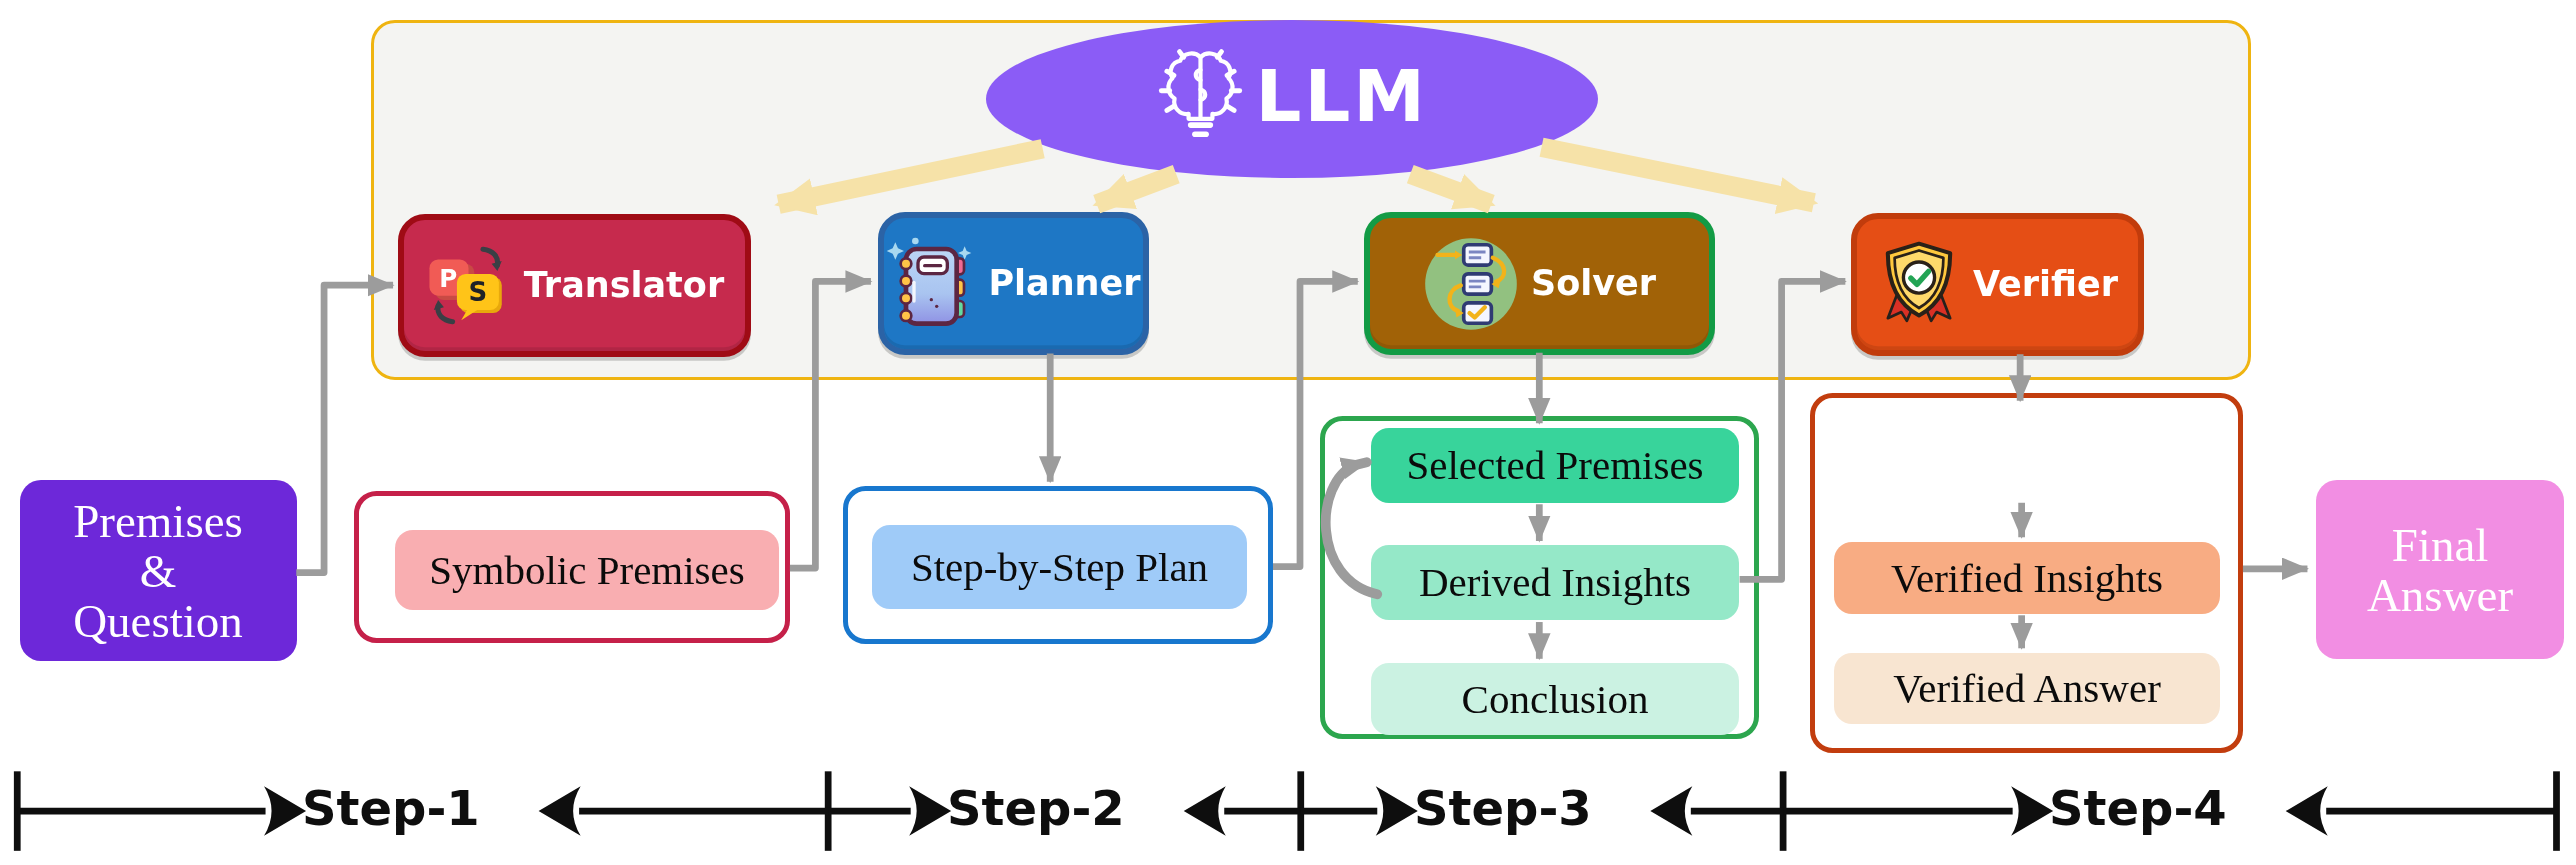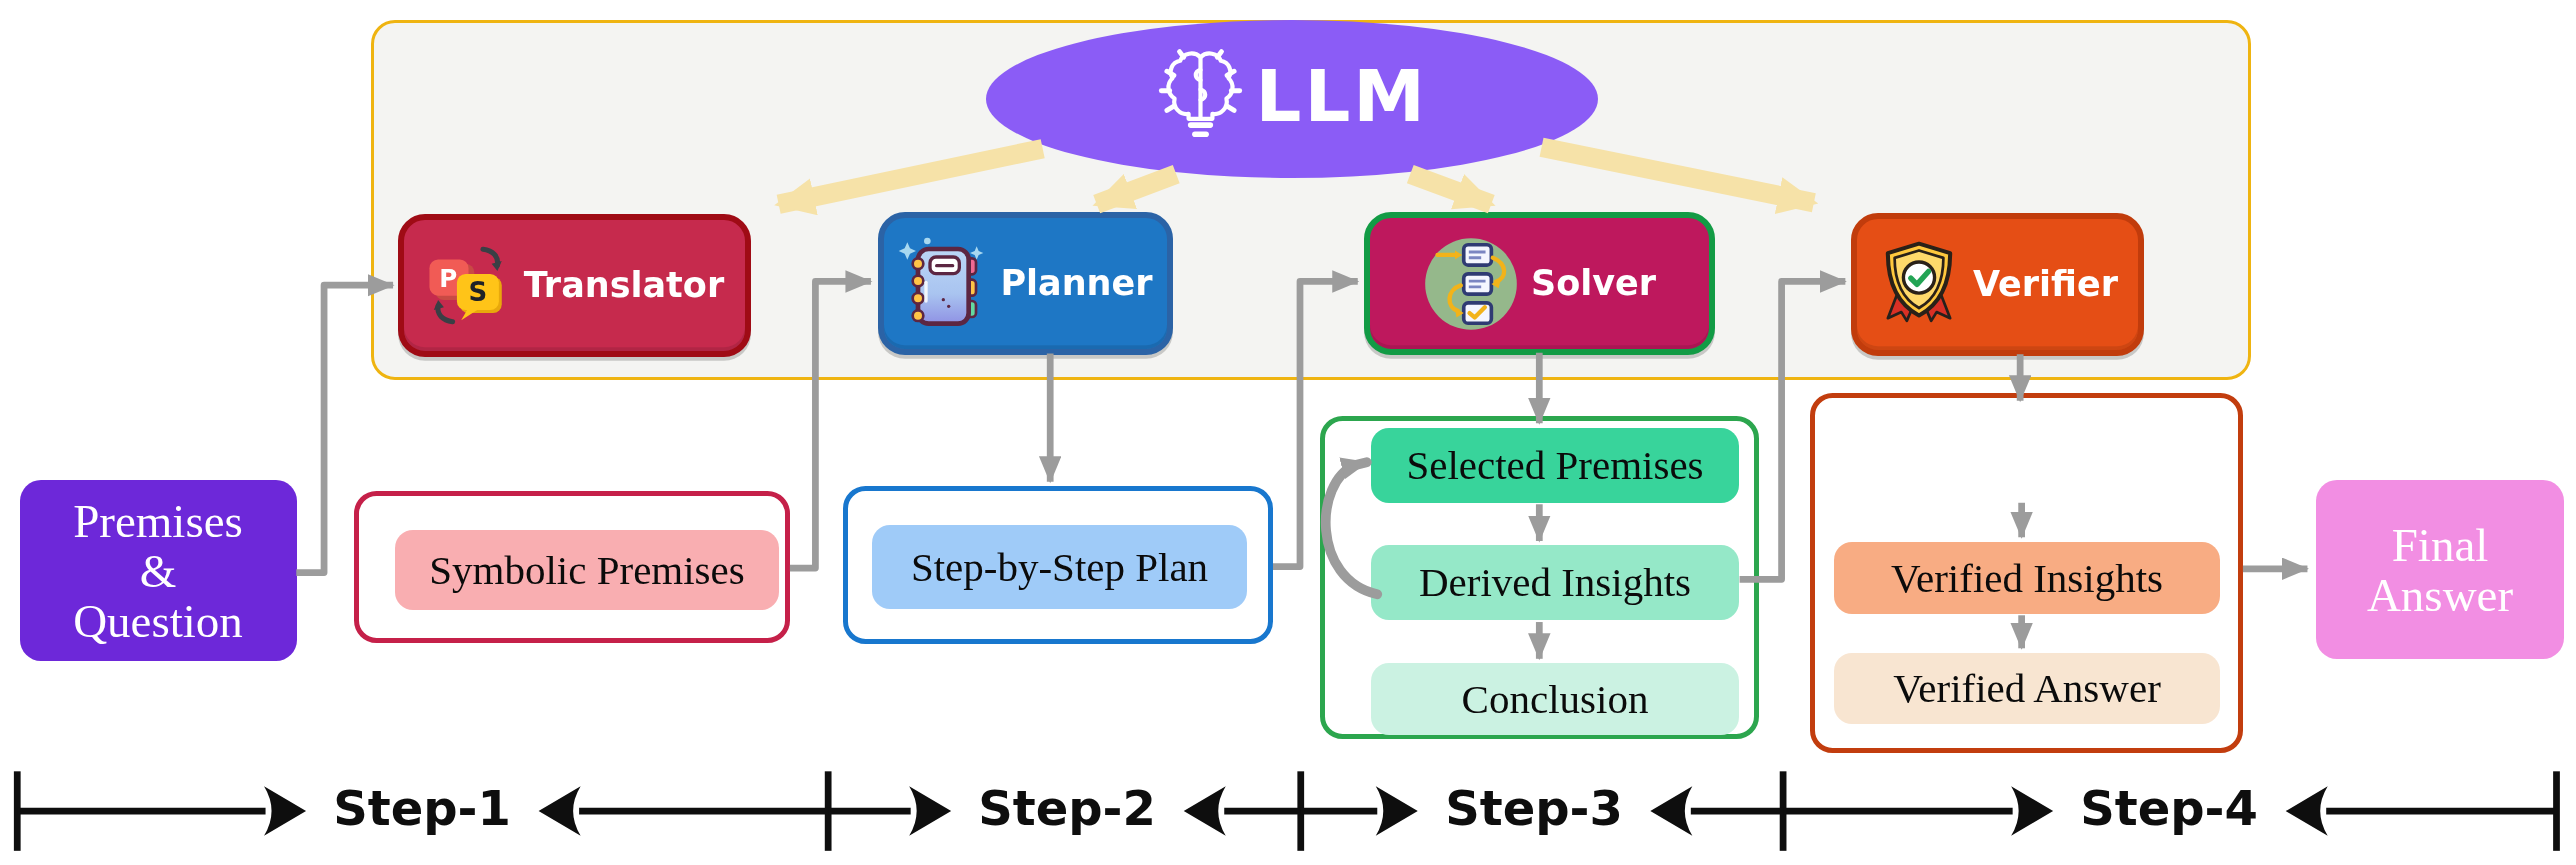--- a/index.html
+++ b/index.html
@@ -10,22 +10,22 @@
   .llm-panel{left:371px;top:19.5px;width:1880px;height:360px;background:#F4F4F2;border:3.8px solid #EFB411;border-radius:24px;z-index:1;}
   .llm-ellipse{left:986px;top:19.5px;width:612px;height:158px;background:#8b5cf6;border-radius:50%;z-index:2;
                display:flex;align-items:center;justify-content:center;gap:10.5px;}
   .llm-label{color:#FFFFFF;font-size:72px;font-weight:bold;letter-spacing:3px;line-height:1;padding-bottom:6px;}
 
   
   .module{z-index:3;border-radius:27px;display:flex;align-items:center;justify-content:center;gap:12px;
           box-shadow:0 3.8px 0 rgba(0,0,0,0.18), inset 0 -3.8px 0 rgba(0,0,0,0.10);}
   .module-label{color:#FFFFFF;font-size:35px;font-weight:bold;line-height:1;}
   .mod-translator{left:398px;top:214px;width:353px;height:143px;background:#C62A4D;border:6px solid #9F0B15;}
-  .mod-planner{left:878px;top:212px;width:295px;height:143px;background:#1E77C5;border:6px solid #2B63A6;}
-  .mod-solver{left:1364px;top:212px;width:351px;height:143px;background:#be185d;border:6px solid #129B45;}
+  .mod-planner{left:878px;top:212px;width:271px;height:143px;background:#1E77C5;border:6px solid #2B63A6;}
+  .mod-solver{left:1364px;top:212px;width:351px;height:143px;background:#a16207;border:6px solid #129B45;}
   .mod-verifier{left:1851px;top:213px;width:293px;height:143px;background:#E54E15;border:6px solid #C13C0C;}
 
   
   .io-box{z-index:3;border-radius:21px;display:flex;flex-direction:column;align-items:center;justify-content:center;
           color:#FFFFFF;font-family:"Liberation Serif","DejaVu Serif",serif;font-size:47px;line-height:50px;text-align:center;}
   .premises-box{left:19.5px;top:480px;width:277px;height:181px;background:#6d28d9;}
   .final-box{left:2316px;top:480px;width:248px;height:179px;background:#F28EE3;}
 
   
   .frame{z-index:3;background:#FFFFFF;border-radius:22.5px;}
@@ -39,21 +39,21 @@
   .pill-symbolic{left:379px;top:530px;width:384px;height:80px;background:#F9AEB1;margin-left:16px;}
   .pill-plan{left:872px;top:525px;width:375px;height:84px;background:#9FCBF8;}
   .pill-sel{left:1371px;top:428px;width:368px;height:75px;background:#38D49B;}
   .pill-der{left:1371px;top:545px;width:368px;height:75px;background:#95E8C8;}
   .pill-con{left:1371px;top:663px;width:368px;height:72px;background:#CBF2E2;}
   .pill-chk{left:1834px;top:405px;width:386px;height:96px;background:#F0875F;font-size:39px;}
   .pill-vin{left:1834px;top:542px;width:386px;height:72px;background:#F8AC83;}
   .pill-van{left:1834px;top:653px;width:386px;height:71px;background:#F8E5D1;}
 
   
-  .step-label{z-index:7;top:782px;width:240px;text-align:center;color:#0E0E0E;font-size:48px;font-weight:bold;line-height:1.1;}
+  .step-label{z-index:7;top:782px;width:240px;color:#0E0E0E;font-size:48px;font-weight:bold;line-height:1.1;}
   .step-1{left:302px;} .step-2{left:947px;} .step-3{left:1414px;} .step-4{left:2049px;}
 
   .arrows{position:absolute;left:0;top:0;z-index:6;pointer-events:none;}
   .icon{flex:0 0 auto;display:block;}
 </style>
 </head>
 <body>
 
 <div class="stage">
 

